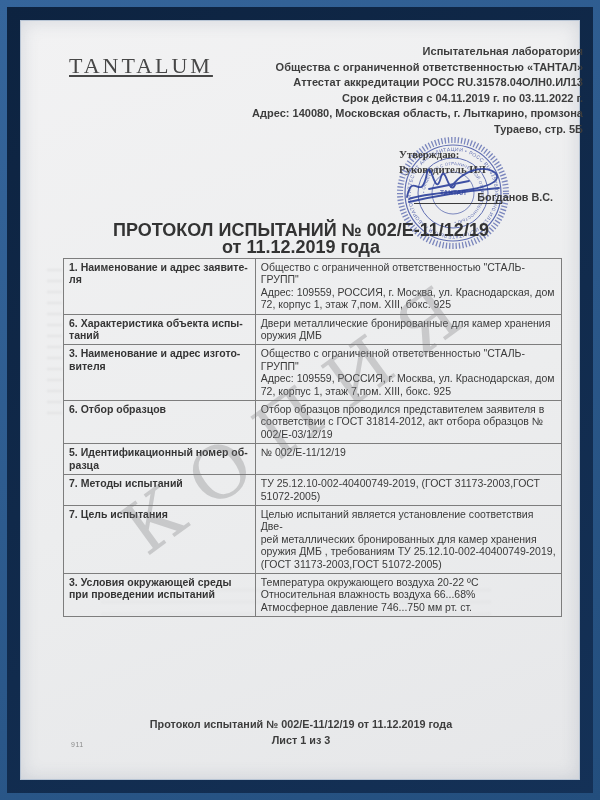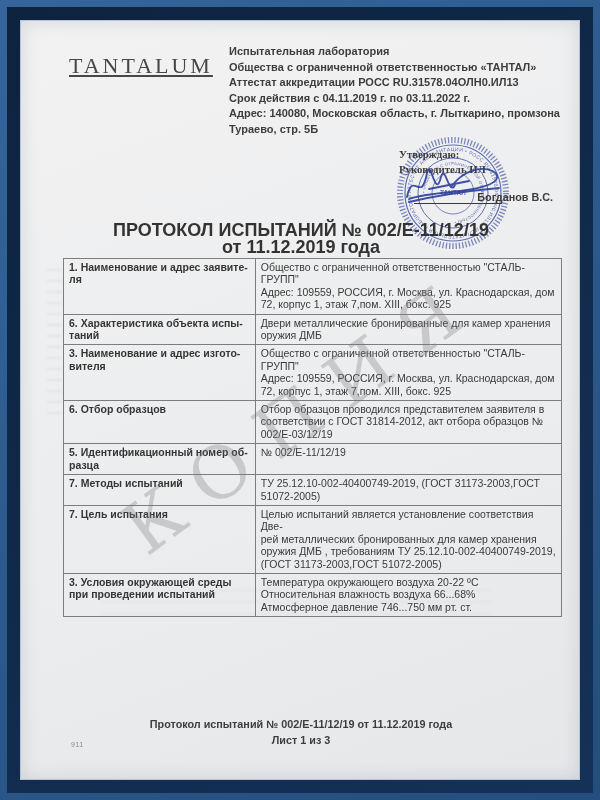--- a/index.html
+++ b/index.html
@@ -18,21 +18,21 @@
   }
   .page *{box-sizing:border-box;}
 
   .logo{
     position:absolute;left:48px;top:32px;
     font-family:"Liberation Serif", serif;
     font-size:22px;font-weight:500;letter-spacing:3px;color:#474747;text-decoration:underline;
   }
   .lab-info{
     position:absolute;left:208px;top:23px;width:354px;
-    text-align:left;font-size:11px;line-height:15.6px;font-weight:600;
+    text-align:right;font-size:11px;line-height:15.6px;font-weight:600;
     color:#3d3d3d;white-space:pre-line;
   }
 
   .stamp{position:absolute;left:372px;top:112px;width:120px;height:120px;opacity:.88;}
   .signature{position:absolute;left:378px;top:138px;width:114px;height:58px;}
   .approval{
     position:absolute;left:378px;top:126px;width:150px;
     text-align:left;font-size:10.8px;line-height:15px;font-weight:600;color:#3c3c3c;
     white-space:pre-line;
     font-family:Liberation Serif, serif;

